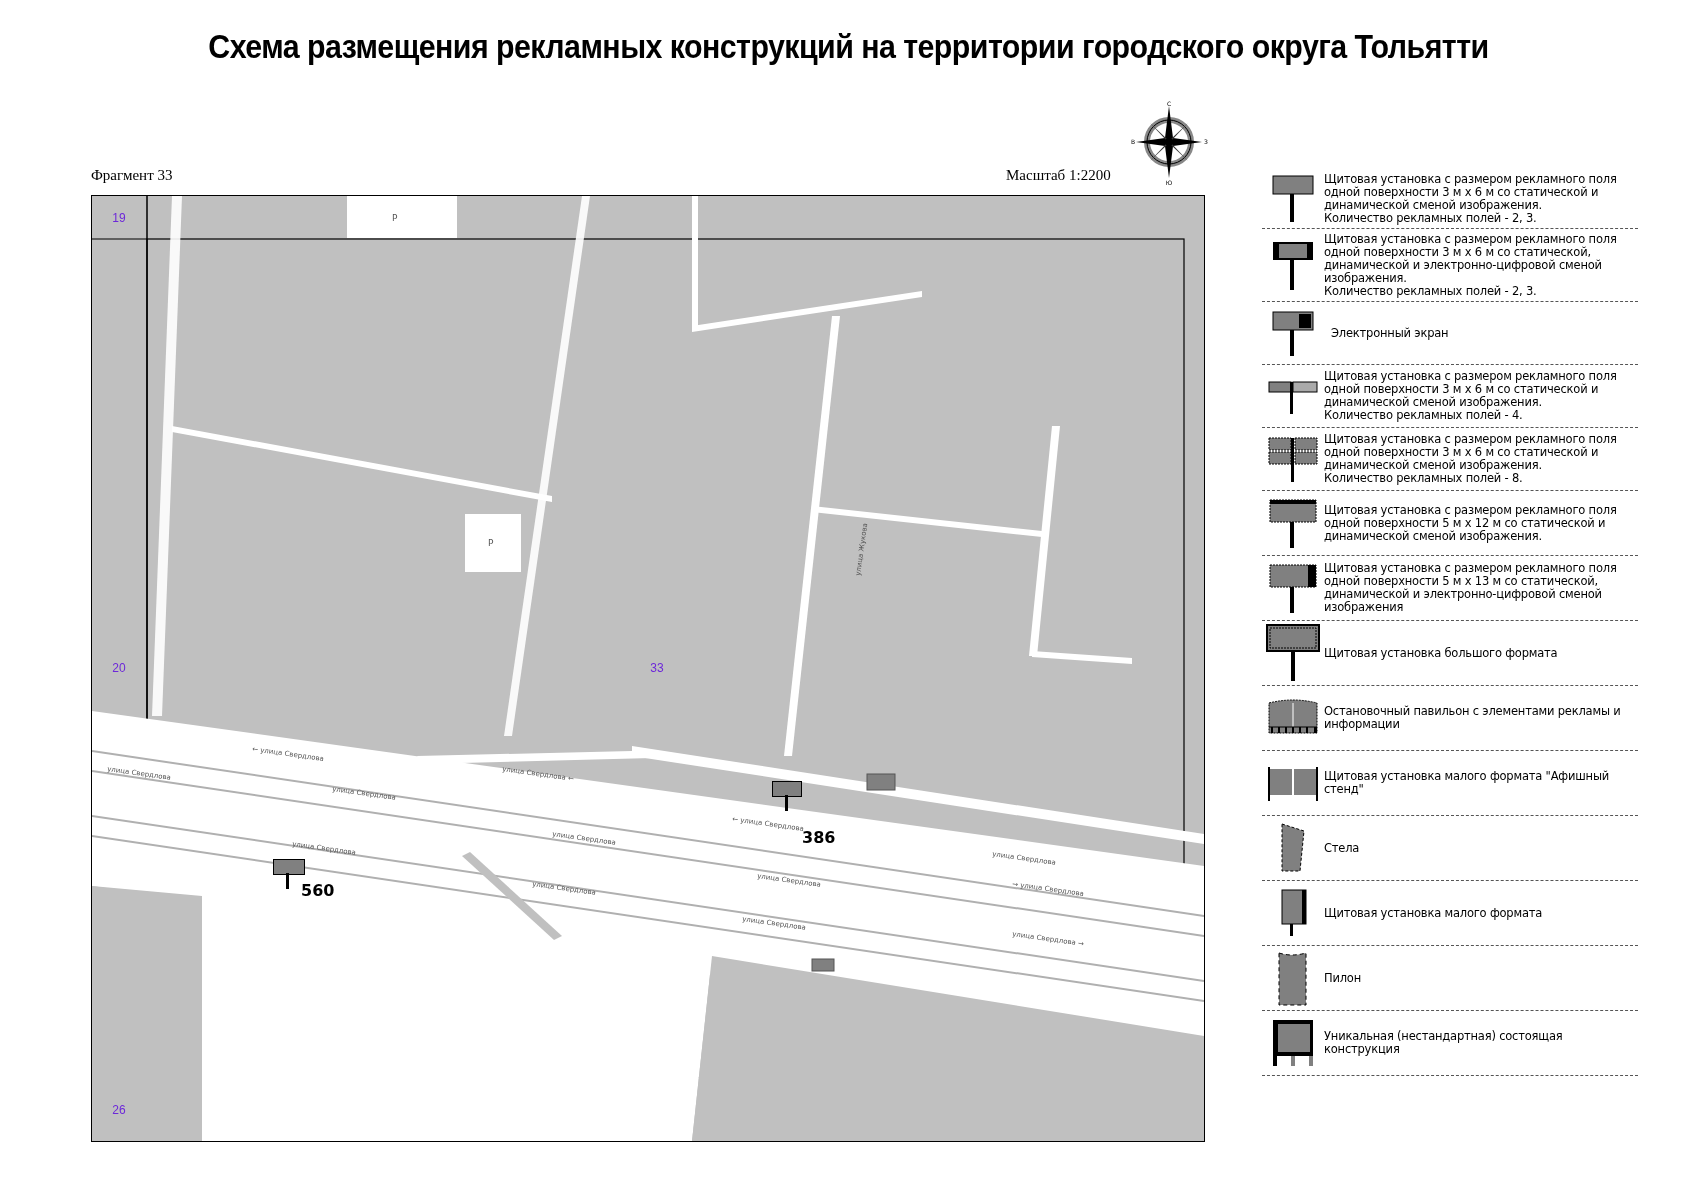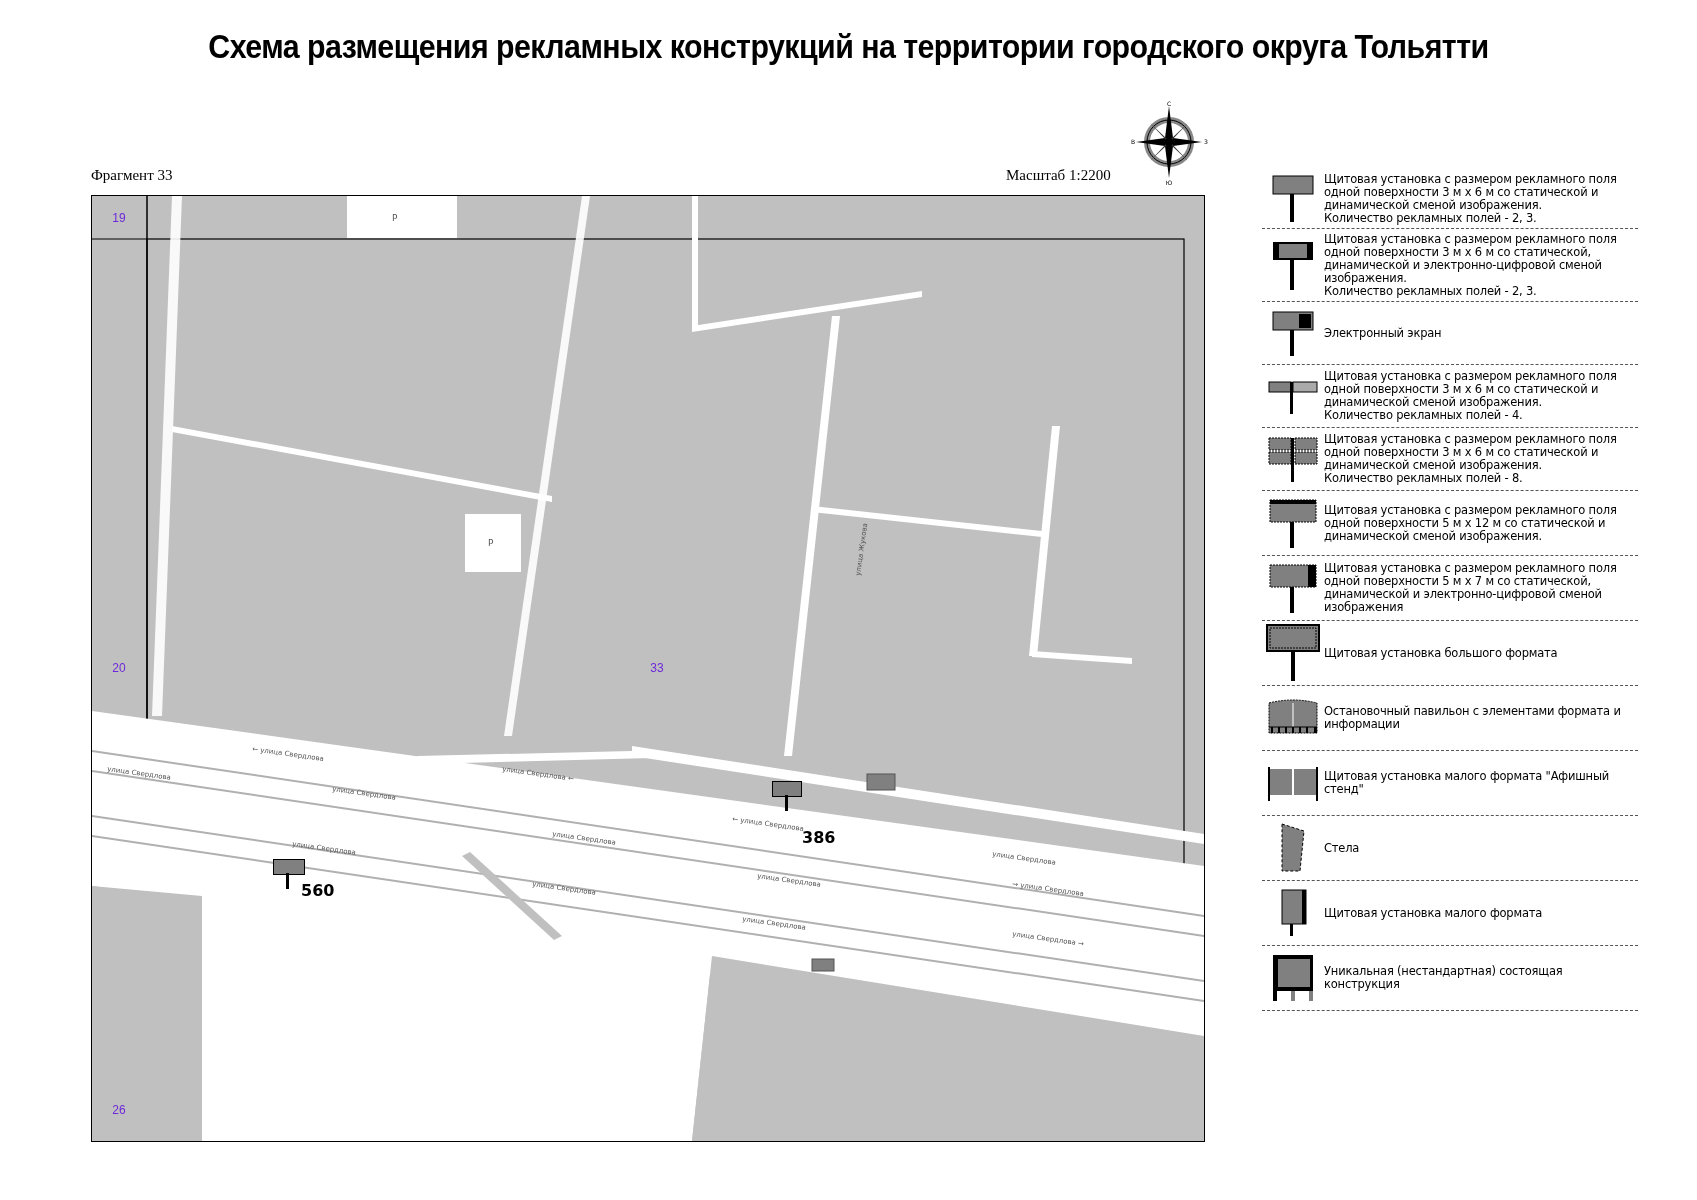--- a/index.html
+++ b/index.html
@@ -153,21 +153,21 @@
     </div>
     <div class="legend-text">
       <span>Щитовая установка с размером рекламного поля</span>
         <span>одной поверхности 3 м х 6 м со статической,</span>
         <span>динамической и электронно-цифровой сменой</span>
         <span>изображения.</span>
         <span>Количество рекламных полей - 2, 3.</span>
     </div>
   </div>
 
-  <div class="legend-item" style="height:62px;">
+  <div class="legend-item" style="height:62px;gap:7px;">
     <div class="legend-icon">
       <svg width="44" height="50">
           <rect x="2" y="4" width="40" height="18" fill="#808080" stroke="#000"></rect>
           <rect x="28" y="6" width="12" height="14" fill="#000"></rect>
           <rect x="19" y="22" width="4" height="26" fill="#000"></rect>
         </svg>
     </div>
     <div class="legend-text">
         <span>Электронный экран</span>
       </div>
@@ -225,21 +225,21 @@
   <div class="legend-item" style="height:64px;">
     <div class="legend-icon">
       <svg width="50" height="54">
           <rect x="2" y="4" width="46" height="22" fill="#808080" stroke="#000" stroke-dasharray="2,1"></rect>
           <rect x="40" y="4" width="8" height="22" fill="#000"></rect>
           <rect x="22" y="26" width="4" height="26" fill="#000"></rect>
         </svg>
     </div>
     <div class="legend-text">
       <span>Щитовая установка с размером рекламного поля</span>
-        <span>одной поверхности 5 м х 7 м со статической,</span>
+        <span>одной поверхности 5 м х 13 м со статической,</span>
         <span>динамической и электронно-цифровой сменой</span>
         <span>изображения</span>
     </div>
   </div>
 
   <div class="legend-item" style="height:64px;">
     <div class="legend-icon">
       <svg width="56" height="60">
           <rect x="2" y="2" width="52" height="26" fill="#808080" stroke="#000" stroke-width="2"></rect>
           <rect x="5" y="5" width="46" height="20" fill="none" stroke="#000" stroke-dasharray="2,1"></rect>
@@ -262,21 +262,21 @@
             <rect x="12" y="30" width="2" height="6"></rect>
             <rect x="19" y="30" width="2" height="6"></rect>
             <rect x="26" y="30" width="2" height="6"></rect>
             <rect x="33" y="30" width="2" height="6"></rect>
             <rect x="40" y="30" width="2" height="6"></rect>
             <rect x="48" y="30" width="3" height="6"></rect>
           </g>
         </svg>
     </div>
     <div class="legend-text">
-        <span>Остановочный павильон с элементами формата и</span>
+        <span>Остановочный павильон с элементами рекламы и</span>
         <span>информации</span>
       </div>
   </div>
 
   <div class="legend-item" style="height:64px;">
     <div class="legend-icon">
       <svg width="54" height="40">
           <rect x="3" y="6" width="48" height="26" fill="#808080"></rect>
           <line x1="27" y1="6" x2="27" y2="32" stroke="#fff" stroke-width="2"></line>
           <rect x="2" y="4" width="2" height="34" fill="#000"></rect>
@@ -306,20 +306,30 @@
           <rect x="4" y="2" width="24" height="34" fill="#808080" stroke="#000"></rect>
           <rect x="24" y="2" width="4" height="34" fill="#000"></rect>
           <rect x="12" y="36" width="3" height="12" fill="#000"></rect>
         </svg>
     </div>
     <div class="legend-text">
         <span>Щитовая установка малого формата</span>
       </div>
   </div>
 
+  <div class="legend-item" style="height:64px;">
+    <div class="legend-icon">
+      <svg width="34" height="58">
+          <path d="M3,4 Q16,8 30,4 L30,56 L3,56 Z" fill="#808080" stroke="#000" stroke-dasharray="4,3"></path>
+        </svg>
+    </div>
+    <div class="legend-text">
+        <span>Пилон</span>
+      </div>
+  </div>
 
   <div class="legend-item" style="height:64px;">
     <div class="legend-icon">
       <svg width="44" height="50">
           <rect x="2" y="2" width="40" height="36" fill="#000"></rect>
           <rect x="7" y="6" width="32" height="28" fill="#808080"></rect>
           <rect x="2" y="38" width="4" height="10" fill="#000"></rect>
           <rect x="20" y="38" width="4" height="10" fill="#808080"></rect>
           <rect x="38" y="38" width="4" height="10" fill="#808080"></rect>
         </svg>

